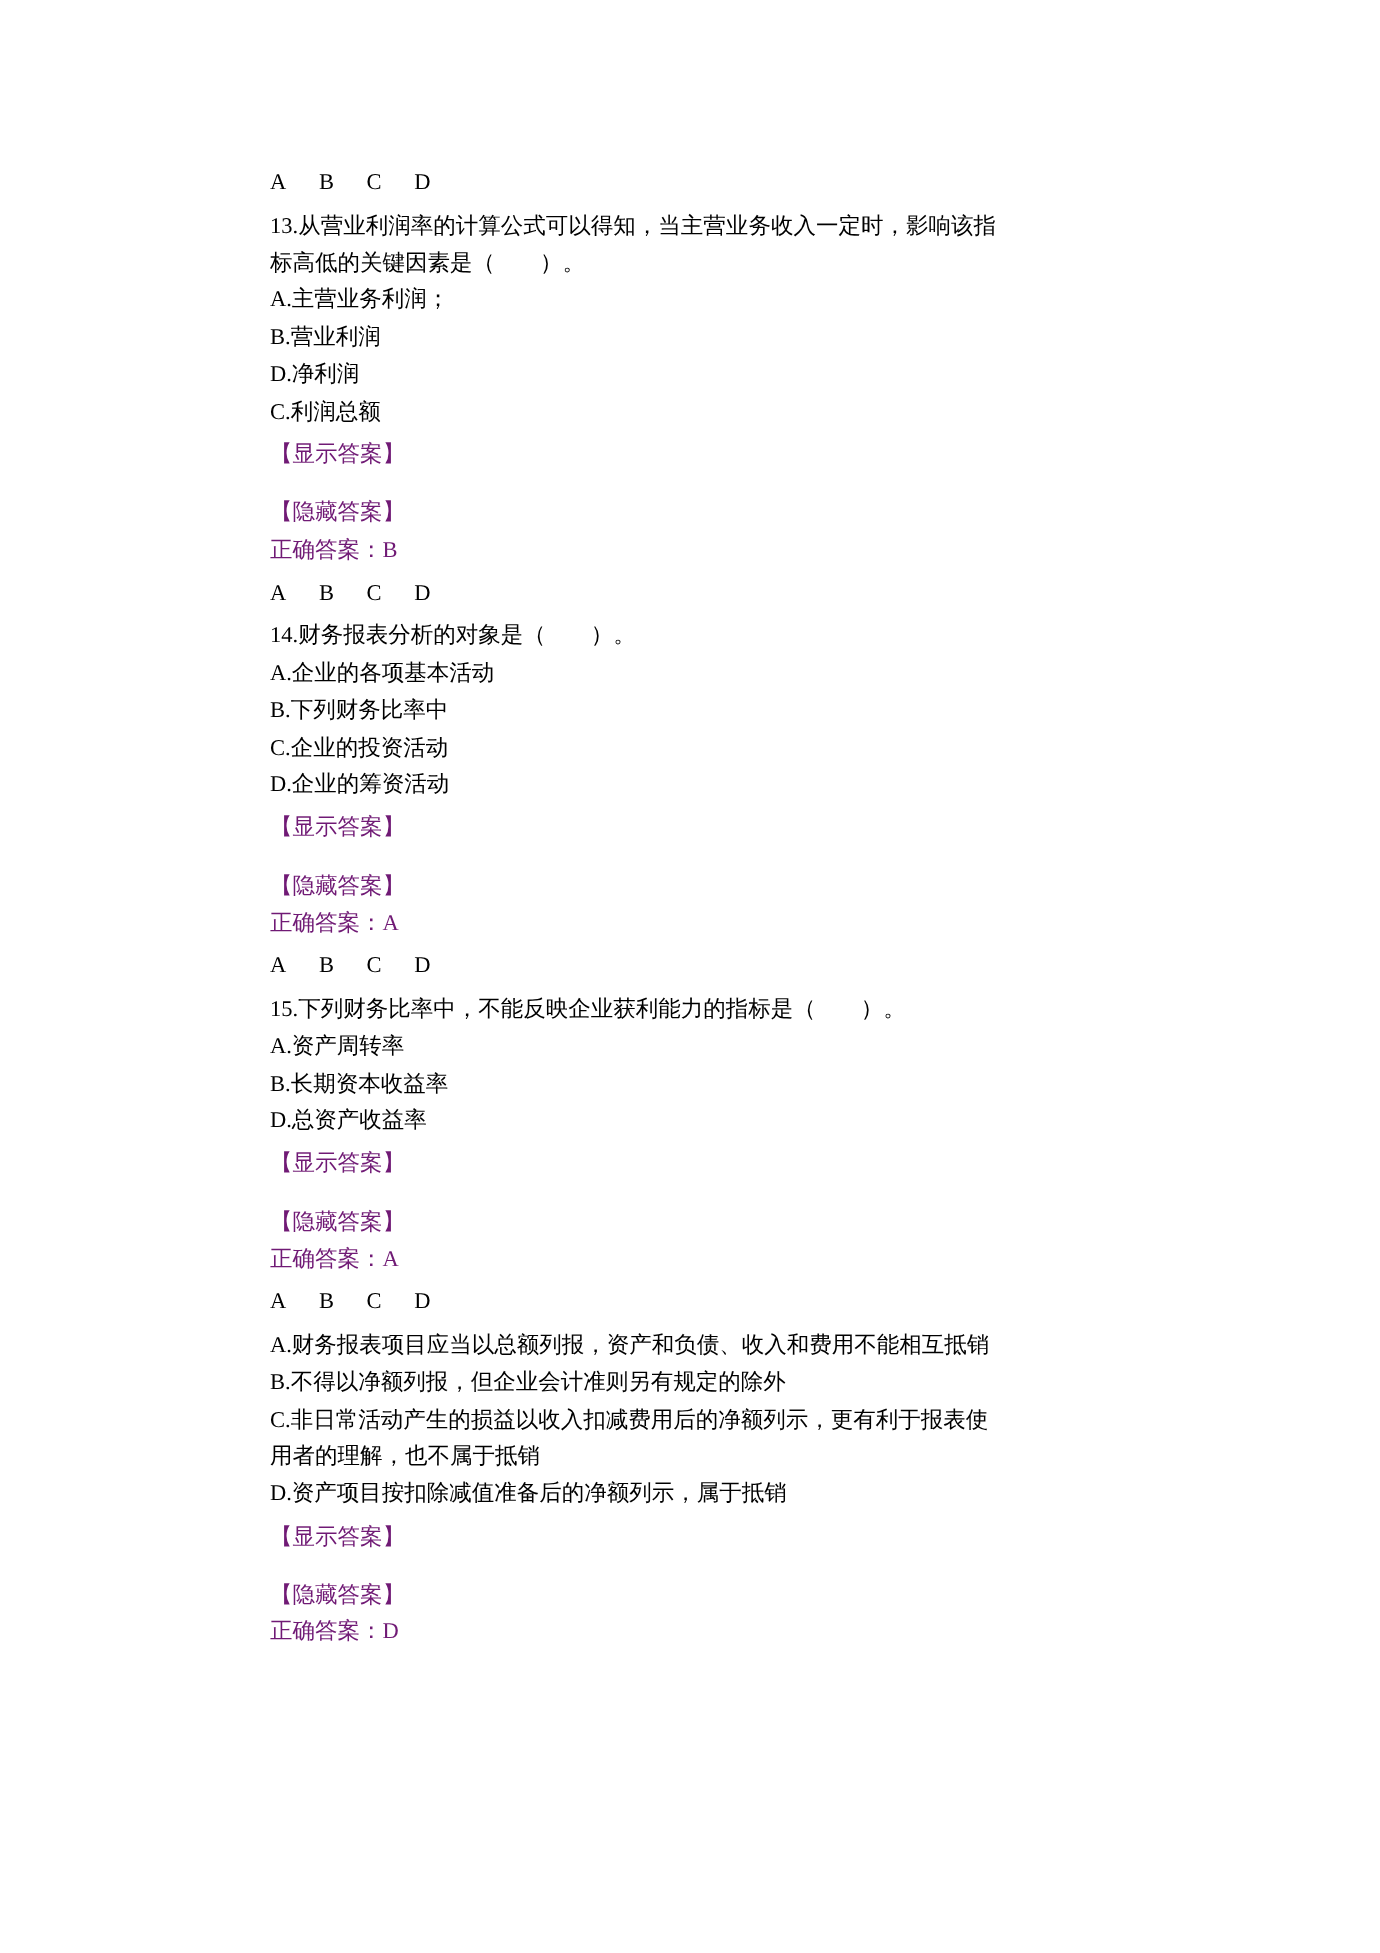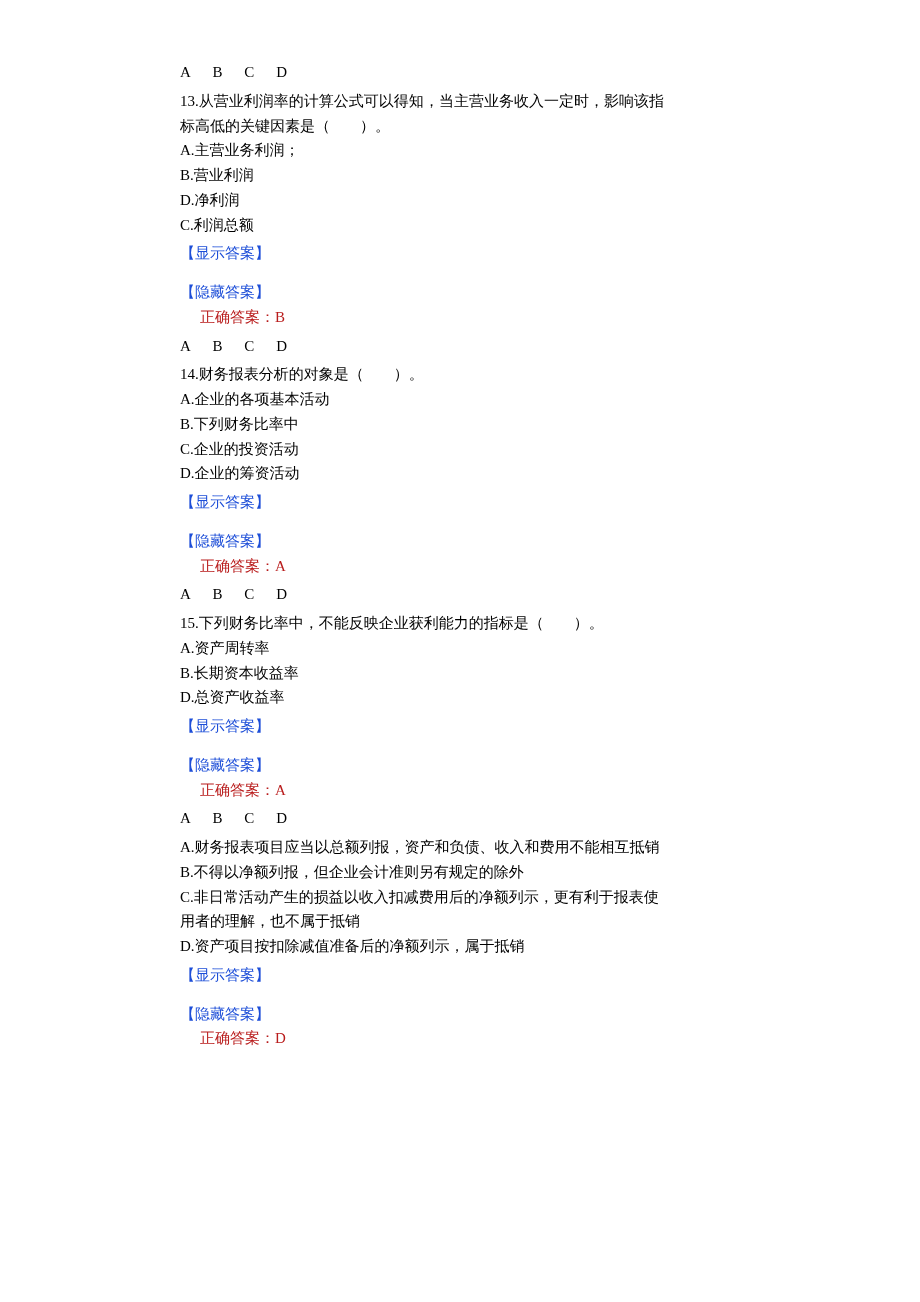--- a/index.html
+++ b/index.html
@@ -7,21 +7,21 @@
       padding: 0;
       background: #ffffff;
       font-family: "SimSun", "宋体", serif;
       font-size: 15px;
       color: #000000;
       line-height: 1.65;
     }
     .page {
       width: 844px;
       box-sizing: border-box;
-      padding: 60px 180px 100px 180px;
+      padding: 110px 180px 100px 180px;
     }
     .choice-row {
       letter-spacing: 0;
       word-spacing: 0;
       margin-bottom: 4px;
     }
     .choice-row span {
       display: inline-block;
       margin-right: 18px;
     }
@@ -29,31 +29,30 @@
       margin-bottom: 4px;
     }
     .q-stem {
       text-align: justify;
       text-justify: inter-ideograph;
     }
     .option {
       display: block;
     }
     .show-answer, .hide-answer {
-      color: #1d4ed8;
+      color: #701a75;
     }
     .show-answer {
       margin-bottom: 14px;
     }
     .hide-answer {
     }
     .correct-answer {
-      color: #b91c1c;
+      color: #701a75;
       margin-bottom: 4px;
-      margin-left: 20px;
     }
     .block {
       margin-bottom: 2px;
     }
   </style>
 </head>
 <body>
 
 <div class="page">
 

